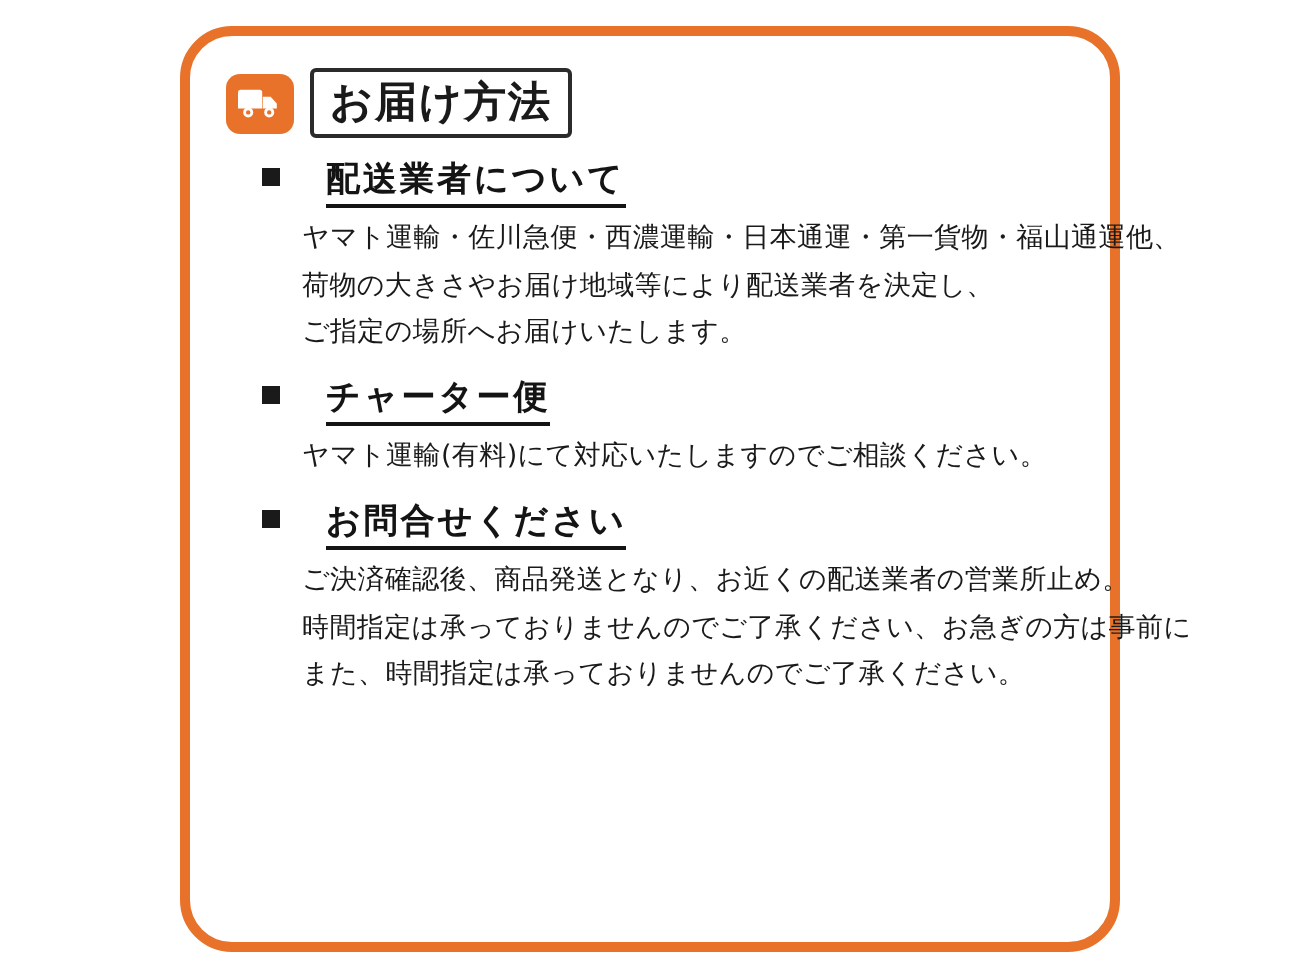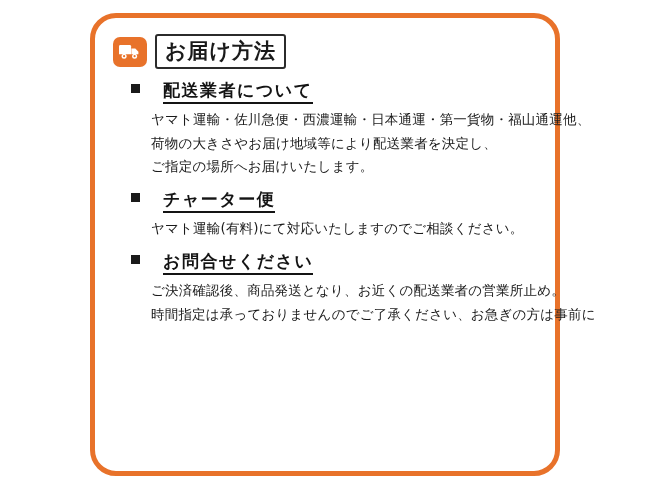--- a/index.html
+++ b/index.html
@@ -148,18 +148,19 @@
       </div>
 
       <div class="section">
         <div class="section-head">
           <span class="sq"></span>
           <span class="section-title">お問合せください</span>
         </div>
         <div class="body-lines">
           <div>ご決済確認後、商品発送となり、お近くの配送業者の営業所止め。</div>
           <div>時間指定は承っておりませんのでご了承ください、お急ぎの方は事前に</div>
+          <div>また、時間指定は承っておりませんのでご了承ください。</div>
         </div>
       </div>
 
     </div>
   </div>
 </div>
 
 </body></html>

